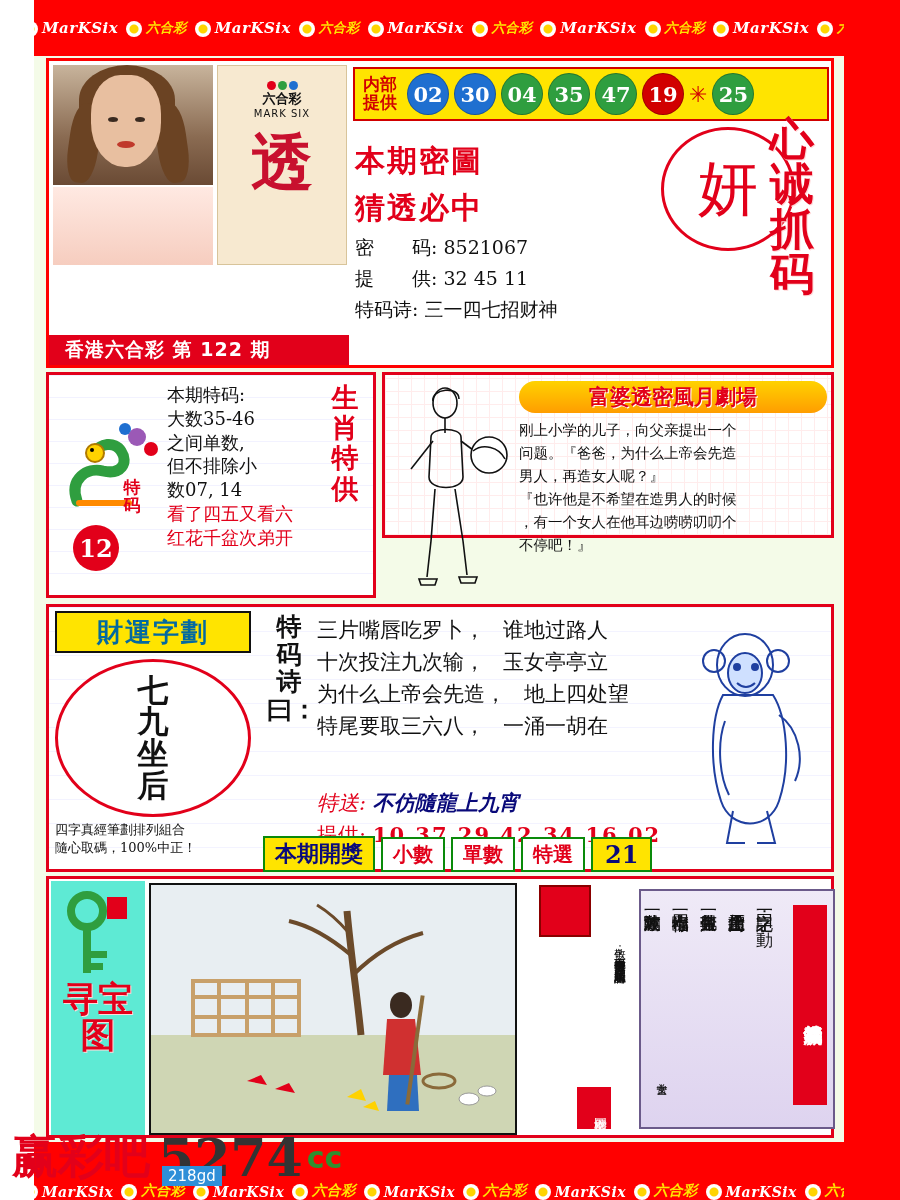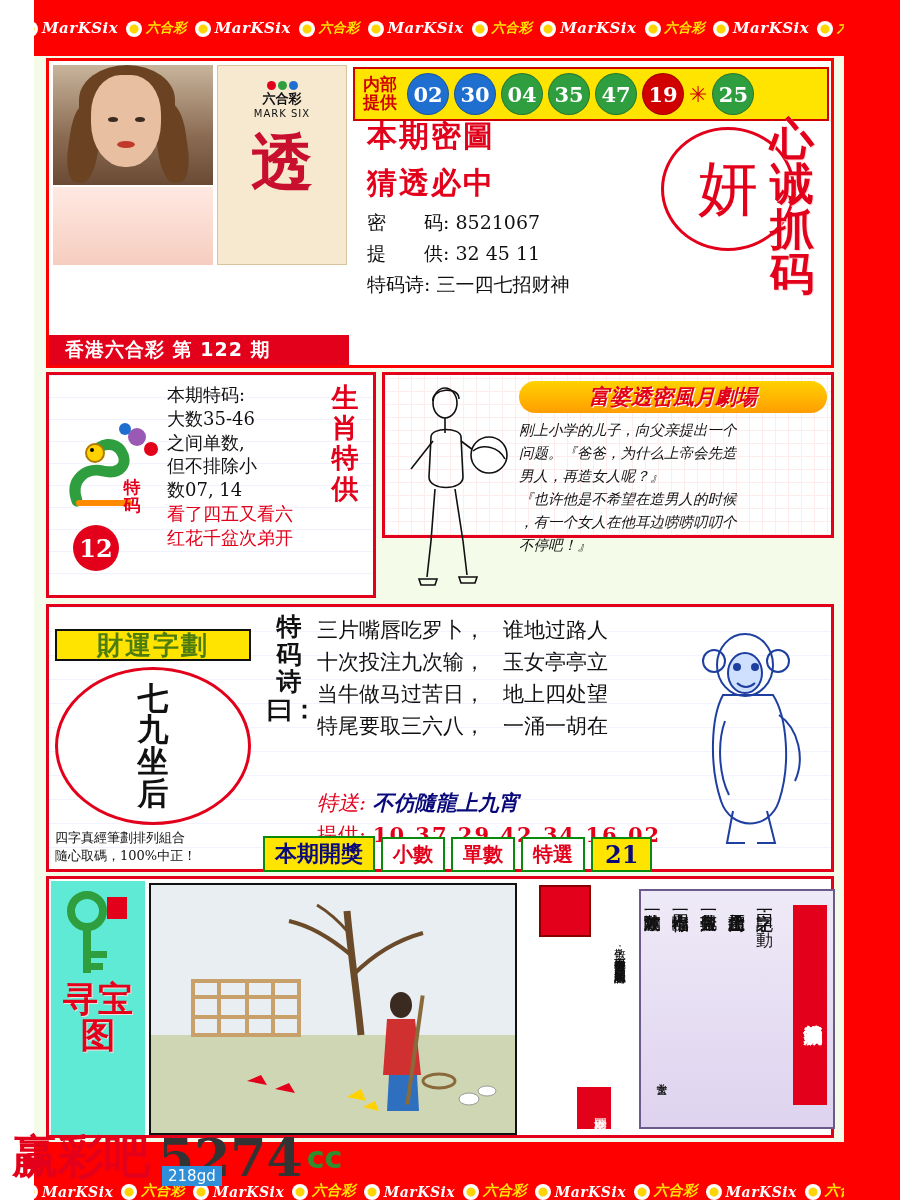--- a/index.html
+++ b/index.html
@@ -124,21 +124,21 @@
   }
   .balls{display:flex;align-items:center;gap:5px;}
   .ball{
     width:40px;height:40px;border-radius:50%;color:#fff;font-size:21px;
     font-weight:bold;display:flex;align-items:center;justify-content:center;
     font-family:"DejaVu Serif","Liberation Serif",serif;
     border:1px solid rgba(0,0,0,.25);
   }
   .star{font-size:22px;color:#d10000;font-weight:bold;}
   .p1-mid{
-    position:absolute;left:304px;top:53px;width:300px;height:130px;margin-left:12px;
+    position:absolute;left:304px;top:78px;width:300px;height:130px;
   }
   .redline{
     color:#e2001a;font-size:30px;font-weight:bold;letter-spacing:2px;
     font-family:"DejaVu Serif","Liberation Serif",serif;margin:2px 0 6px 2px;
   }
   .kv{font-size:19px;color:#111;margin:5px 0 0 2px;font-family:"DejaVu Serif","Liberation Serif",serif;}
   .p1-seal{
     position:absolute;left:612px;top:66px;width:140px;height:130px;
   }
   .seal-circle{
@@ -195,21 +195,20 @@
     position:absolute;right:6px;top:8px;width:44px;
     font-size:27px;color:#e2001a;font-weight:bold;text-align:center;
     line-height:1.12;font-family:"DejaVu Serif","Liberation Serif",serif;
   }
   .p2-right{
     position:absolute;left:336px;top:0;width:452px;height:166px;
     border:3px solid #e2001a;box-sizing:border-box;background:#fff;
     background-image:
       repeating-linear-gradient(0deg, #ffecec 0 1px, transparent 1px 13px),
       repeating-linear-gradient(90deg,#ffecec 0 1px, transparent 1px 13px);
-    font-style: italic;
   }
   .girl{position:absolute;left:8px;top:6px;width:120px;height:212px;}
   .p2-banner{
     position:absolute;left:134px;top:6px;width:308px;height:32px;
     background:linear-gradient(180deg,#ffd200,#ff9d00);
     border-radius:16px;color:#e2001a;font-size:21px;font-weight:bold;
     display:flex;align-items:center;justify-content:center;
     font-family:"DejaVu Serif","Liberation Serif",serif;
     text-shadow:1px 1px 0 #fff;
   }
@@ -221,25 +220,25 @@
 
   
   .panel3{
     position:absolute;left:6px;top:548px;width:788px;height:268px;
     border:3px solid #e2001a;box-sizing:border-box;background:#fff;
     background-image:linear-gradient(#f3f3ff 1px,transparent 1px);
     background-size:100% 24px;
   }
   .p3-left{position:absolute;left:6px;top:4px;width:208px;height:256px;}
   .caiyun{
-    width:196px;height:32px;background:#ffe400;border:2px solid #111;
-    color:#4d7c0f;font-size:26px;font-weight:bold;display:flex;
+    width:196px;height:42px;background:#ffe400;border:2px solid #111;
+    color:#0369a1;font-size:26px;font-weight:bold;display:flex;
     align-items:center;justify-content:center;
     font-family:"DejaVu Serif","Liberation Serif",serif;
-    letter-spacing:2px;box-sizing:border-box;margin-top:18px;
+    letter-spacing:2px;box-sizing:border-box;
   }
   .oval{
     margin-top:6px;width:196px;height:158px;border:3px solid #e2001a;
     border-radius:50%;display:flex;flex-direction:column;align-items:center;
     justify-content:center;box-sizing:border-box;background:#fff;
   }
   .oval span{
     font-size:31px;color:#111;font-weight:bold;line-height:1.02;
     font-family:"DejaVu Serif","Liberation Serif",serif;
   }
@@ -639,21 +638,21 @@
       <div class="p3-poem">
         <div class="row">
           <span>三片嘴唇吃罗卜，</span>
           <span>谁地过路人</span>
         </div>
         <div class="row">
           <span>十次投注九次输，</span>
           <span>玉女亭亭立</span>
         </div>
         <div class="row">
-          <span>当牛做马过苦日，</span>
+          <span>为什么上帝会先造，</span>
           <span>地上四处望</span>
         </div>
         <div class="row">
           <span>特尾要取三六八，</span>
           <span>一涌一胡在</span>
         </div>
       </div>
 
       <div class="p3-ts">
         <span class="lab">特送:</span>

